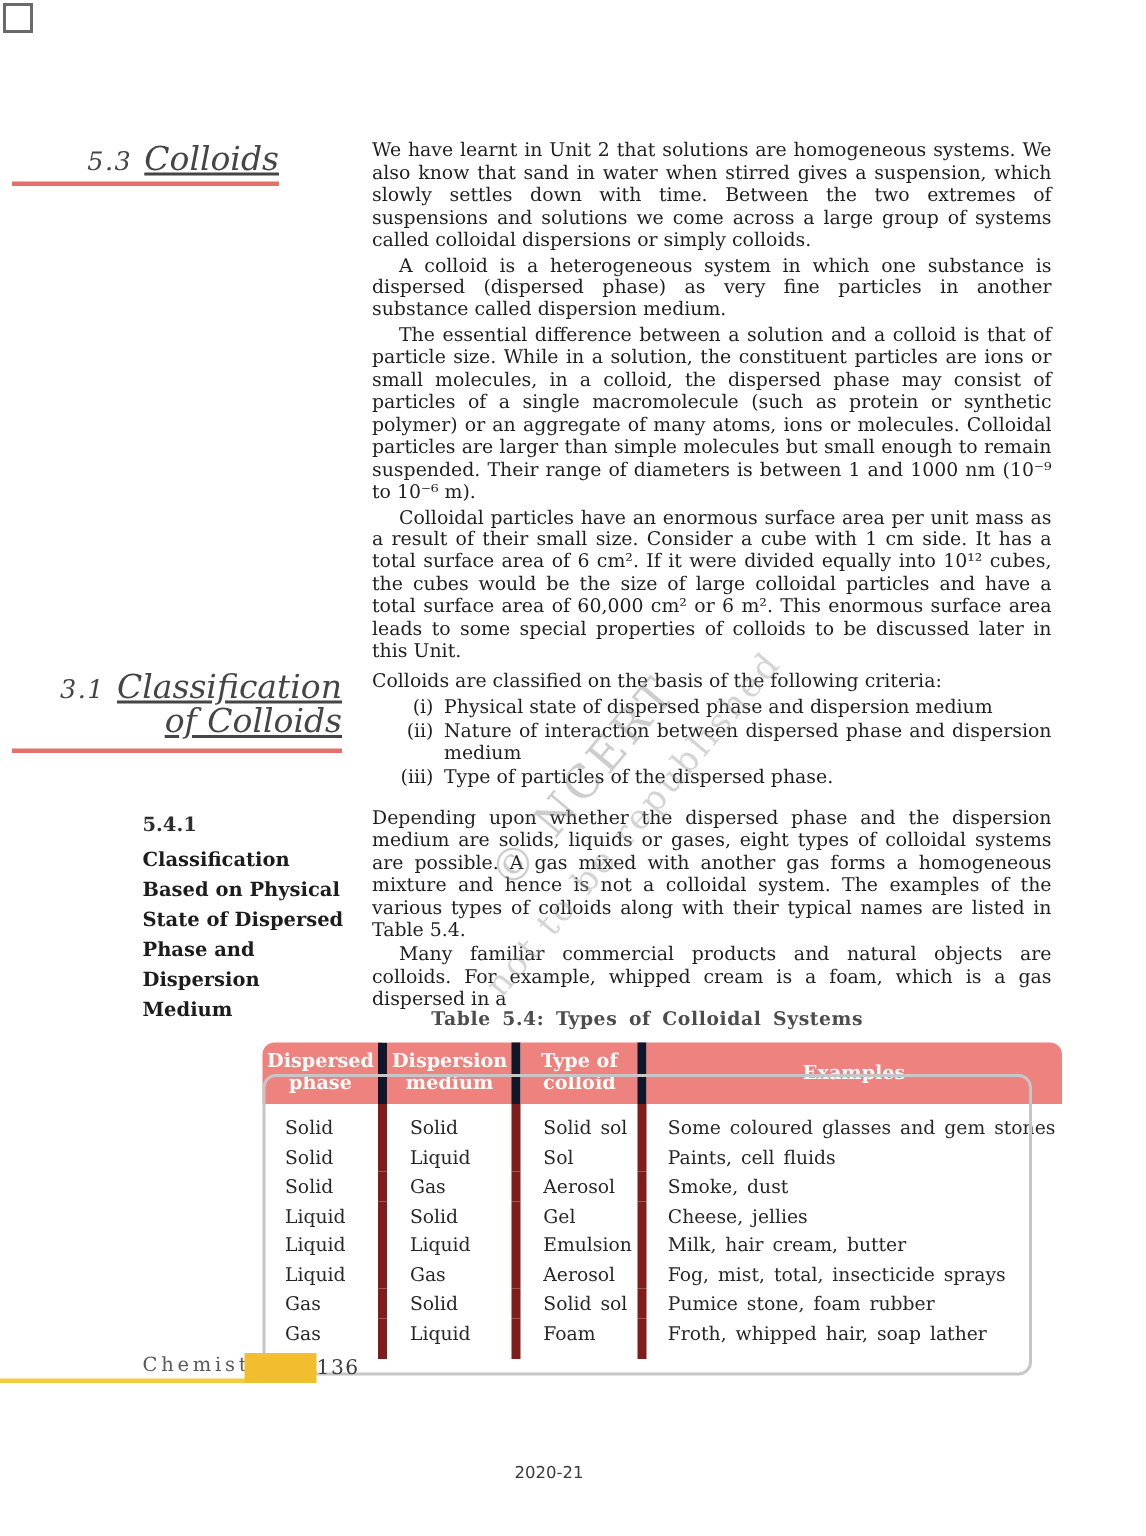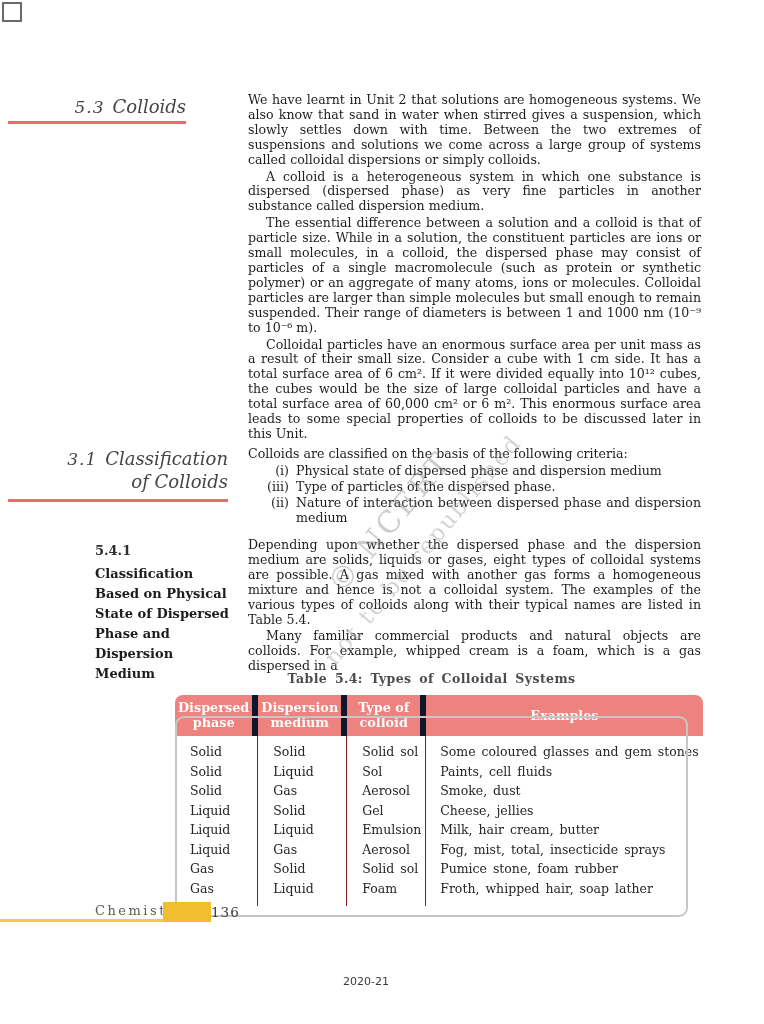--- a/index.html
+++ b/index.html
@@ -46,21 +46,21 @@
 
   
   .sec-head {
     position: absolute;
     text-align: right;
     font-style: italic;
     color: #454545;
     line-height: 22px;
   }
   .sec-head .num { font-size: 17px; letter-spacing: 1px; margin-right: 8px; }
-  .sec-head .ttl { font-size: 18px; }
+  .sec-head .ttl { font-size: 22px; text-decoration: underline; }
   .red-rule {
     position: absolute;
     height: 3px;
     background: #e5706b;
   }
 
   .subsec-head {
     position: absolute;
     left: 95px; top: 541px;
     width: 135px;
@@ -120,21 +120,21 @@
     font-size: 12.8px;
     text-align: center;
     vertical-align: middle;
     padding: 5px 3px 6px 3px;
     line-height: 15px;
     border-right: 6px solid #0f172a;
   }
   table.colloid-table th:first-child { border-top-left-radius: 8px; }
   table.colloid-table th:last-child { border-top-right-radius: 8px; border-right: none; }
   table.colloid-table td {
-    border-right: 1px solid #7f1d1d;
+    border-right: 6px solid #7f1d1d;
     line-height: 19.5px;
     padding: 0 4px 0 15px;
     color: #262626;
     word-spacing: 2px;
     white-space: nowrap;
   }
   table.colloid-table td:last-child { border-right: none; padding-left: 14px; }
   table.colloid-table tbody tr:first-child td { padding-top: 6px; }
   table.colloid-table tbody tr:last-child td { padding-bottom: 8px; }
   
@@ -215,26 +215,26 @@
   <div class="red-rule" style="left:8px; top:499px; width:220px;"></div>
 
   <div class="main-block" style="top:447px;">
     <p style="text-indent:0;">Colloids are classified on the basis of the following criteria:</p>
     <div class="criteria-list">
         <div class="criteria-row">
           <span class="marker">(i)</span>
           <span class="ctext">Physical state of dispersed phase and dispersion medium</span>
         </div>
         <div class="criteria-row">
+          <span class="marker">(ii)</span>
+          <span class="ctext">Nature of interaction between dispersed phase and dispersion medium</span>
+        </div>
+        <div class="criteria-row">
           <span class="marker">(iii)</span>
           <span class="ctext">Type of particles of the dispersed phase.</span>
-        </div>
-        <div class="criteria-row">
-          <span class="marker">(ii)</span>
-          <span class="ctext">Nature of interaction between dispersed phase and dispersion medium</span>
         </div>
       </div>
   </div>
 
   <div class="subsec-head">
     <span class="subnum">5.4.1</span>
     <span><div>Classification</div><div>Based on Physical</div><div>State of Dispersed</div><div>Phase and</div><div>Dispersion</div><div>Medium</div></span>
   </div>
 
   <div class="main-block" style="top:538px;">

